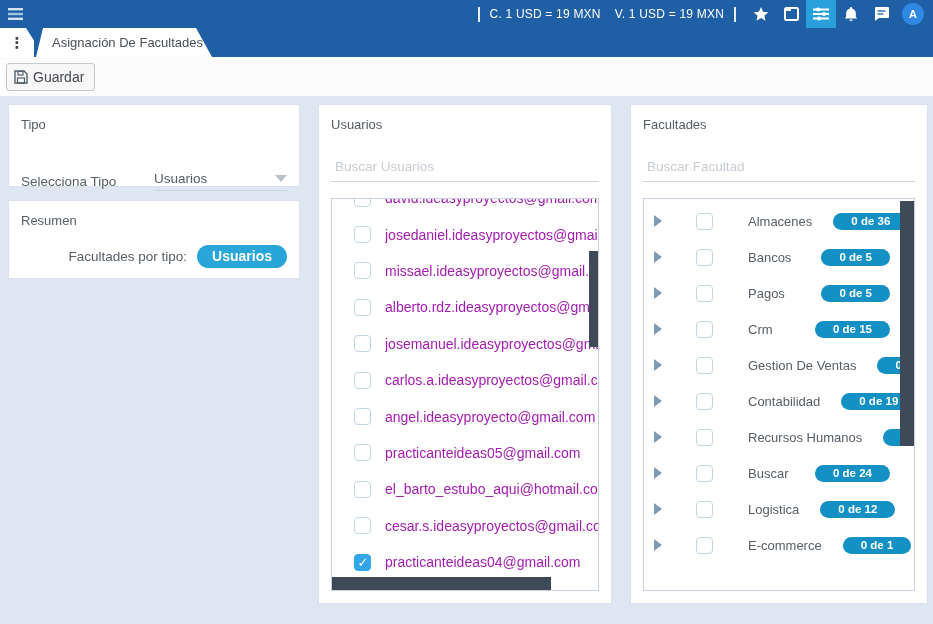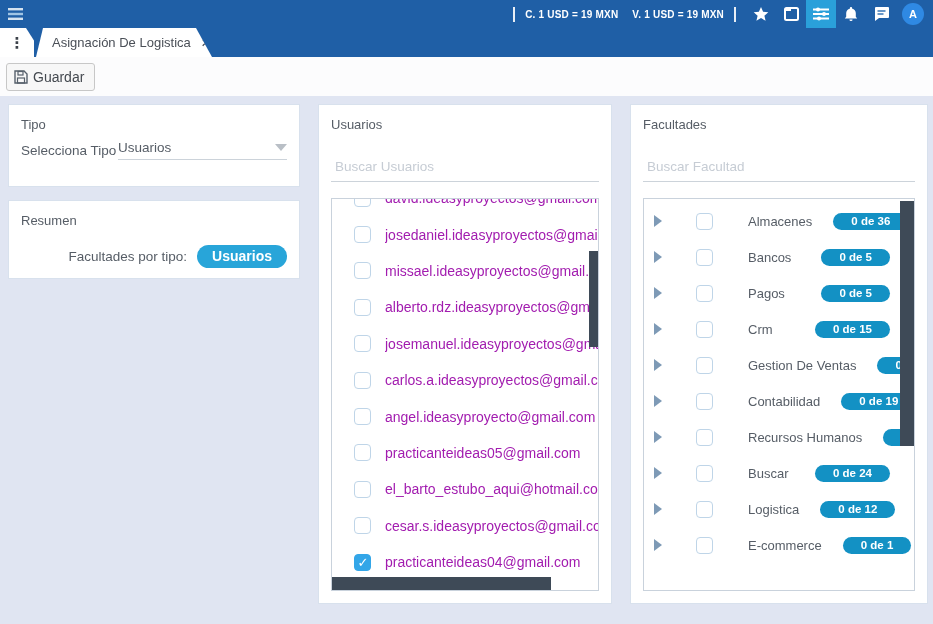--- a/index.html
+++ b/index.html
@@ -3,21 +3,21 @@
 <meta charset="utf-8">
 <style>
   * { margin:0; padding:0; box-sizing:border-box; }
   html,body { width:933px; height:624px; overflow:hidden; }
   body { font-family:"Liberation Sans","DejaVu Sans",sans-serif; background:#e0e5f2; }
 
   
   .topbar { height:28px; background:#1f5fa6; display:flex; align-items:center; padding:0 6px 0 8px; }
   .topbar-right { margin-left:auto; display:flex; align-items:center; gap:0; }
   .tb-divider { width:2px; height:15px; background:#e8eef5; margin:0 10px; }
-  .exchange { color:#ffffff; font-size:10px; font-weight:bold; letter-spacing:.2px; white-space:nowrap; }
+  .exchange { color:#ffffff; font-size:12px; font-weight:normal; letter-spacing:.2px; white-space:nowrap; }
   .exchange + .exchange { margin-left:14px; }
   .tb-icon { width:30px; height:28px; display:flex; align-items:center; justify-content:center; cursor:pointer; }
   .tb-icon.active { background:#2aa0da; }
   .avatar { width:22px; height:22px; border-radius:50%; background:#2f89e3; color:#fff; font-size:11px;
             font-weight:bold; display:flex; align-items:center; justify-content:center; margin:0 3px 0 6px; }
 
   
   .tabrow { height:29px; background:#1f5fa6; position:relative; }
   .dots-btn { position:absolute; left:0; top:0; width:34px; height:29px; background:#ffffff;
               display:flex; align-items:center; justify-content:center; color:#3c424a; font-size:15px;
@@ -36,21 +36,21 @@
                  border-radius:3px; padding:5px 10px 5px 7px; font-size:14px; color:#44494f; cursor:pointer;
                  font-family:inherit; }
 
   
   .content { height:528px; background:#e0e5f2; padding:8px 5px 0 8px; display:flex; gap:18px; }
   .panel { background:#ffffff; border:1px solid #d8e1ed; }
   .panel-title { font-size:13px; color:#565d66; }
 
   .col1 { width:292px; display:flex; flex-direction:column; }
   .panel-tipo { height:83px; padding:12px; }
-  .tipo-row { display:flex; align-items:center; margin-top:8px; }
+  .tipo-row { display:flex; align-items:center; margin-top:39px;gap:36px; }
   .tipo-label { font-size:13.5px; color:#565d66; width:97px; }
   .select { flex:1; display:flex; align-items:center; border-bottom:1px solid #ccd3da; padding-bottom:4px; cursor:pointer; }
   .select-value { font-size:13.5px; color:#565d66; }
   .chevron-down { margin-left:auto; width:0; height:0; border-left:6px solid transparent;
                   border-right:6px solid transparent; border-top:7px solid #b9bfc6; }
   .panel-resumen { height:79px; padding:12px; margin-top:13px; }
   .resumen-row { display:flex; align-items:center; margin-top:17px;justify-content:flex-end; }
   .resumen-label { font-size:13.5px; color:#565d66; }
   .pill { margin-left:10px; background:#28a5d9; color:#fff; font-size:14px; font-weight:bold;
           padding:3px 15px 4px; border-radius:13px; }
@@ -136,21 +136,21 @@
         </svg>
     </span>
     <span class="avatar">A</span>
   </div>
 </div>
 
 <div class="tabrow">
   <div class="dots-btn">⋮</div>
   <div class="tab-notch"></div>
   <div class="tab">
-    <span class="tab-label">Asignación De Logistica</span>
+    <span class="tab-label">Asignación De Facultades</span>
     <span class="tab-close">✕</span>
   </div>
 </div>
 
 <div class="toolbar">
   <button class="btn-guardar">
     <span style="display:flex;">
       <svg width="14" height="14" viewBox="0 0 14 14">
           <path fill="none" stroke="#56606b" stroke-width="1.4" d="M1 1h9l3 3v9H1z"></path>
           <rect x="3.5" y="8" width="7" height="5" fill="none" stroke="#56606b" stroke-width="1.2"></rect>

